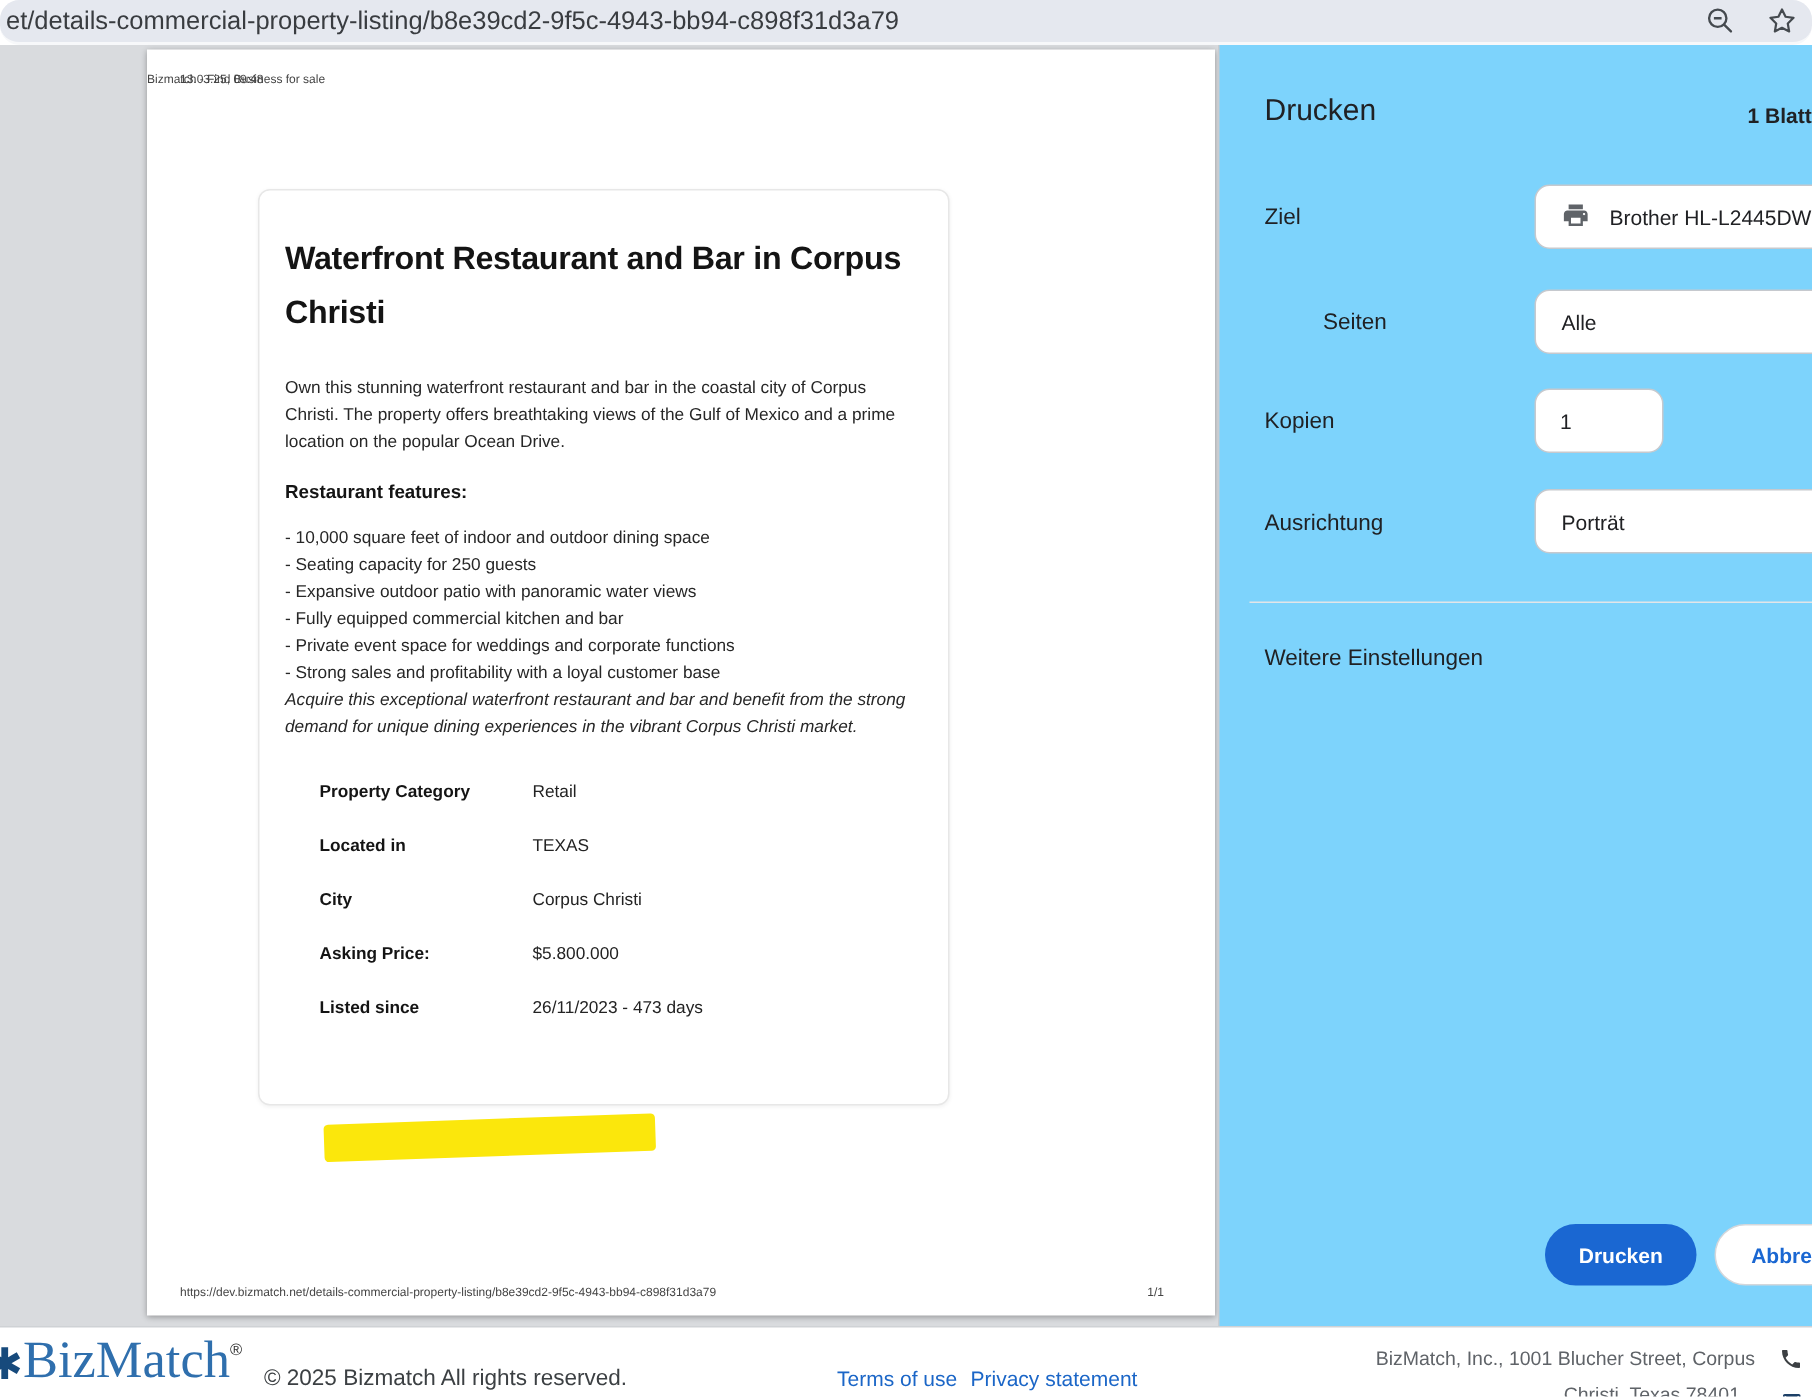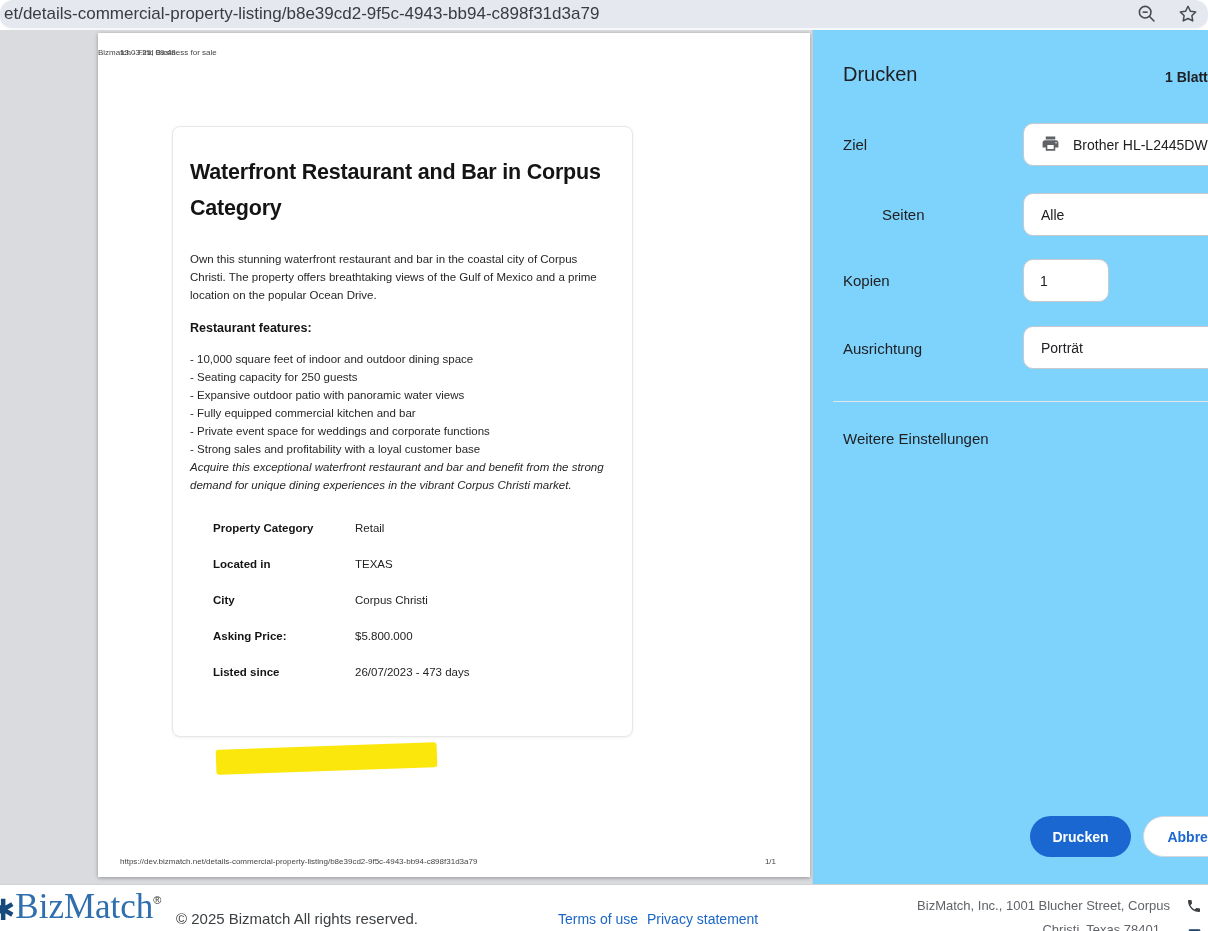--- a/index.html
+++ b/index.html
@@ -88,21 +88,21 @@
       </svg>
   </span>
 </div>
 
 <div class="preview-area">
   <div class="page">
     <div class="ph-left">13.03.25, 09:48</div>
     <div class="ph-center">Bizmatch - Find Business for sale</div>
 
     <div class="card">
-      <h1>Waterfront Restaurant and Bar in Corpus Category</h1>
+      <h1>Waterfront Restaurant and Bar in Corpus Christi</h1>
       <p class="desc">Own this stunning waterfront restaurant and bar in the coastal city of Corpus Christi. The property offers breathtaking views of the Gulf of Mexico and a prime location on the popular Ocean Drive.</p>
       <p class="feat-head">Restaurant features:</p>
       <div class="feat-line">- 10,000 square feet of indoor and outdoor dining space</div>
       <div class="feat-line">- Seating capacity for 250 guests</div>
       <div class="feat-line">- Expansive outdoor patio with panoramic water views</div>
       <div class="feat-line">- Fully equipped commercial kitchen and bar</div>
       <div class="feat-line">- Private event space for weddings and corporate functions</div>
       <div class="feat-line">- Strong sales and profitability with a loyal customer base</div>
       <p class="closing">Acquire this exceptional waterfront restaurant and bar and benefit from the strong demand for unique dining experiences in the vibrant Corpus Christi market.</p>
 
@@ -117,21 +117,21 @@
       <div class="drow">
         <div class="dlabel">City</div>
         <div class="dval">Corpus Christi</div>
       </div>
       <div class="drow">
         <div class="dlabel">Asking Price:</div>
         <div class="dval">$5.800.000</div>
       </div>
       <div class="drow">
         <div class="dlabel">Listed since</div>
-        <div class="dval">26/07/2023 - 473 days</div>
+        <div class="dval">26/11/2023 - 473 days</div>
       </div>
     </div>
 
     <div class="highlight"></div>
 
     <div class="pf-url">https://dev.bizmatch.net/details-commercial-property-listing/b8e39cd2-9f5c-4943-bb94-c898f31d3a79</div>
     <div class="pf-page">1/1</div>
   </div>
 </div>
 

